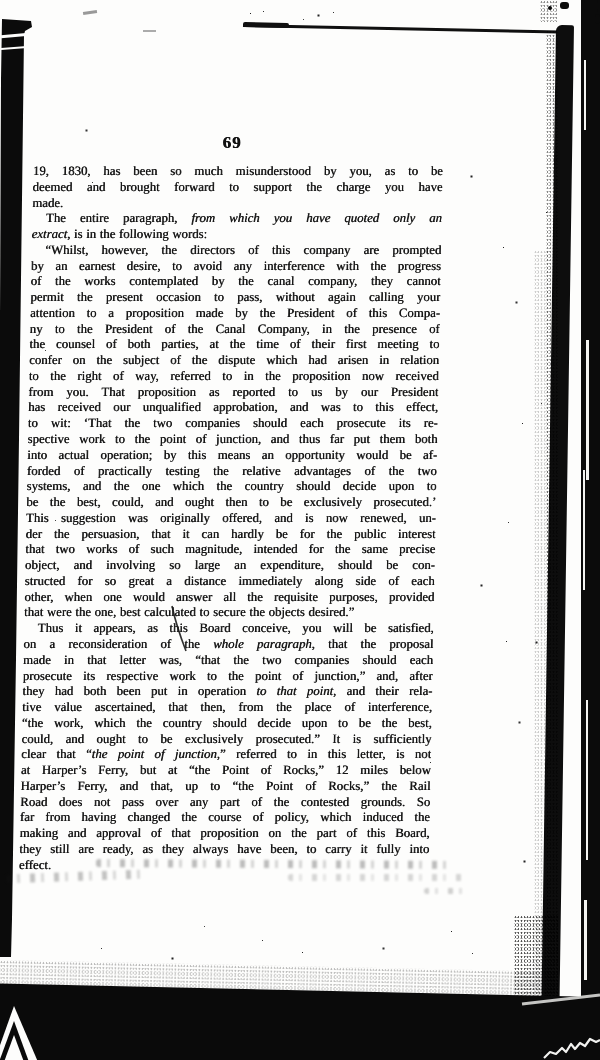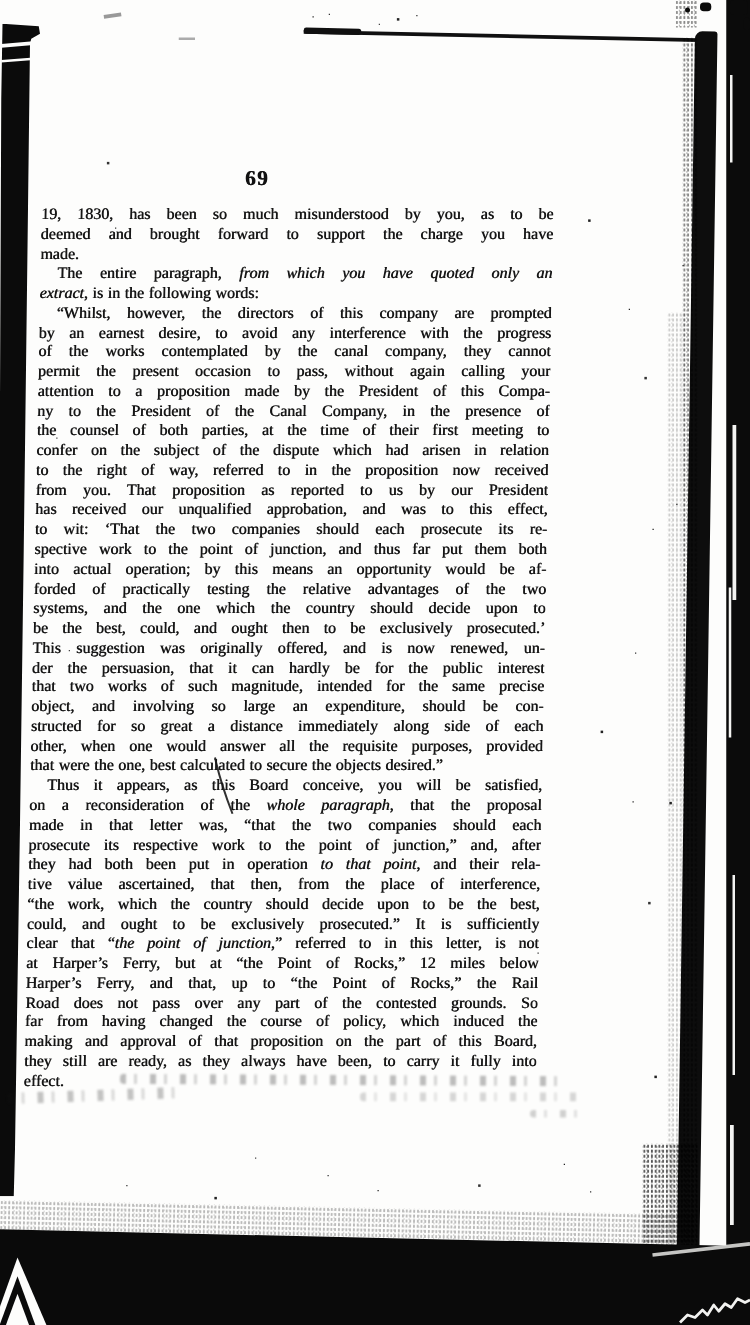--- a/index.html
+++ b/index.html
@@ -15,21 +15,21 @@
     color:#161616;
     font-size:12.8px;line-height:15.78px;
     text-shadow:0.4px 0 0 #1a1a1a;
     word-spacing:0.4px;
   }
   .ln{height:15.78px;overflow:hidden;text-align:justify;text-align-last:justify;white-space:normal;}
   .ln.ind{text-indent:14px;}
   .ln.end{text-align-last:left;}
   .it{font-style:italic;}
   .pageno{
-    position:absolute;left:196px;top:133px;width:72px;
+    position:absolute;left:196px;top:133px;width:72px;text-align:center;
     font-size:17px;font-weight:bold;letter-spacing:1px;color:#111;
     text-shadow:0.4px 0 0 #111;
   }
   
   .left-strip{
     position:absolute;left:0;top:19px;width:34px;height:940px;background:#0b0b0b;
     clip-path:polygon(2px 0,31px 2px,32px 8px,25px 12px,24px 16px,22px 180px,19px 420px,16px 640px,12px 900px,11px 938px,0 938px,0 300px,1px 60px);
   }
   .slit{position:absolute;background:#fdfdfc;}
   .slit1{left:1px;top:34px;width:28px;height:2.5px;transform:rotate(-5deg);}

